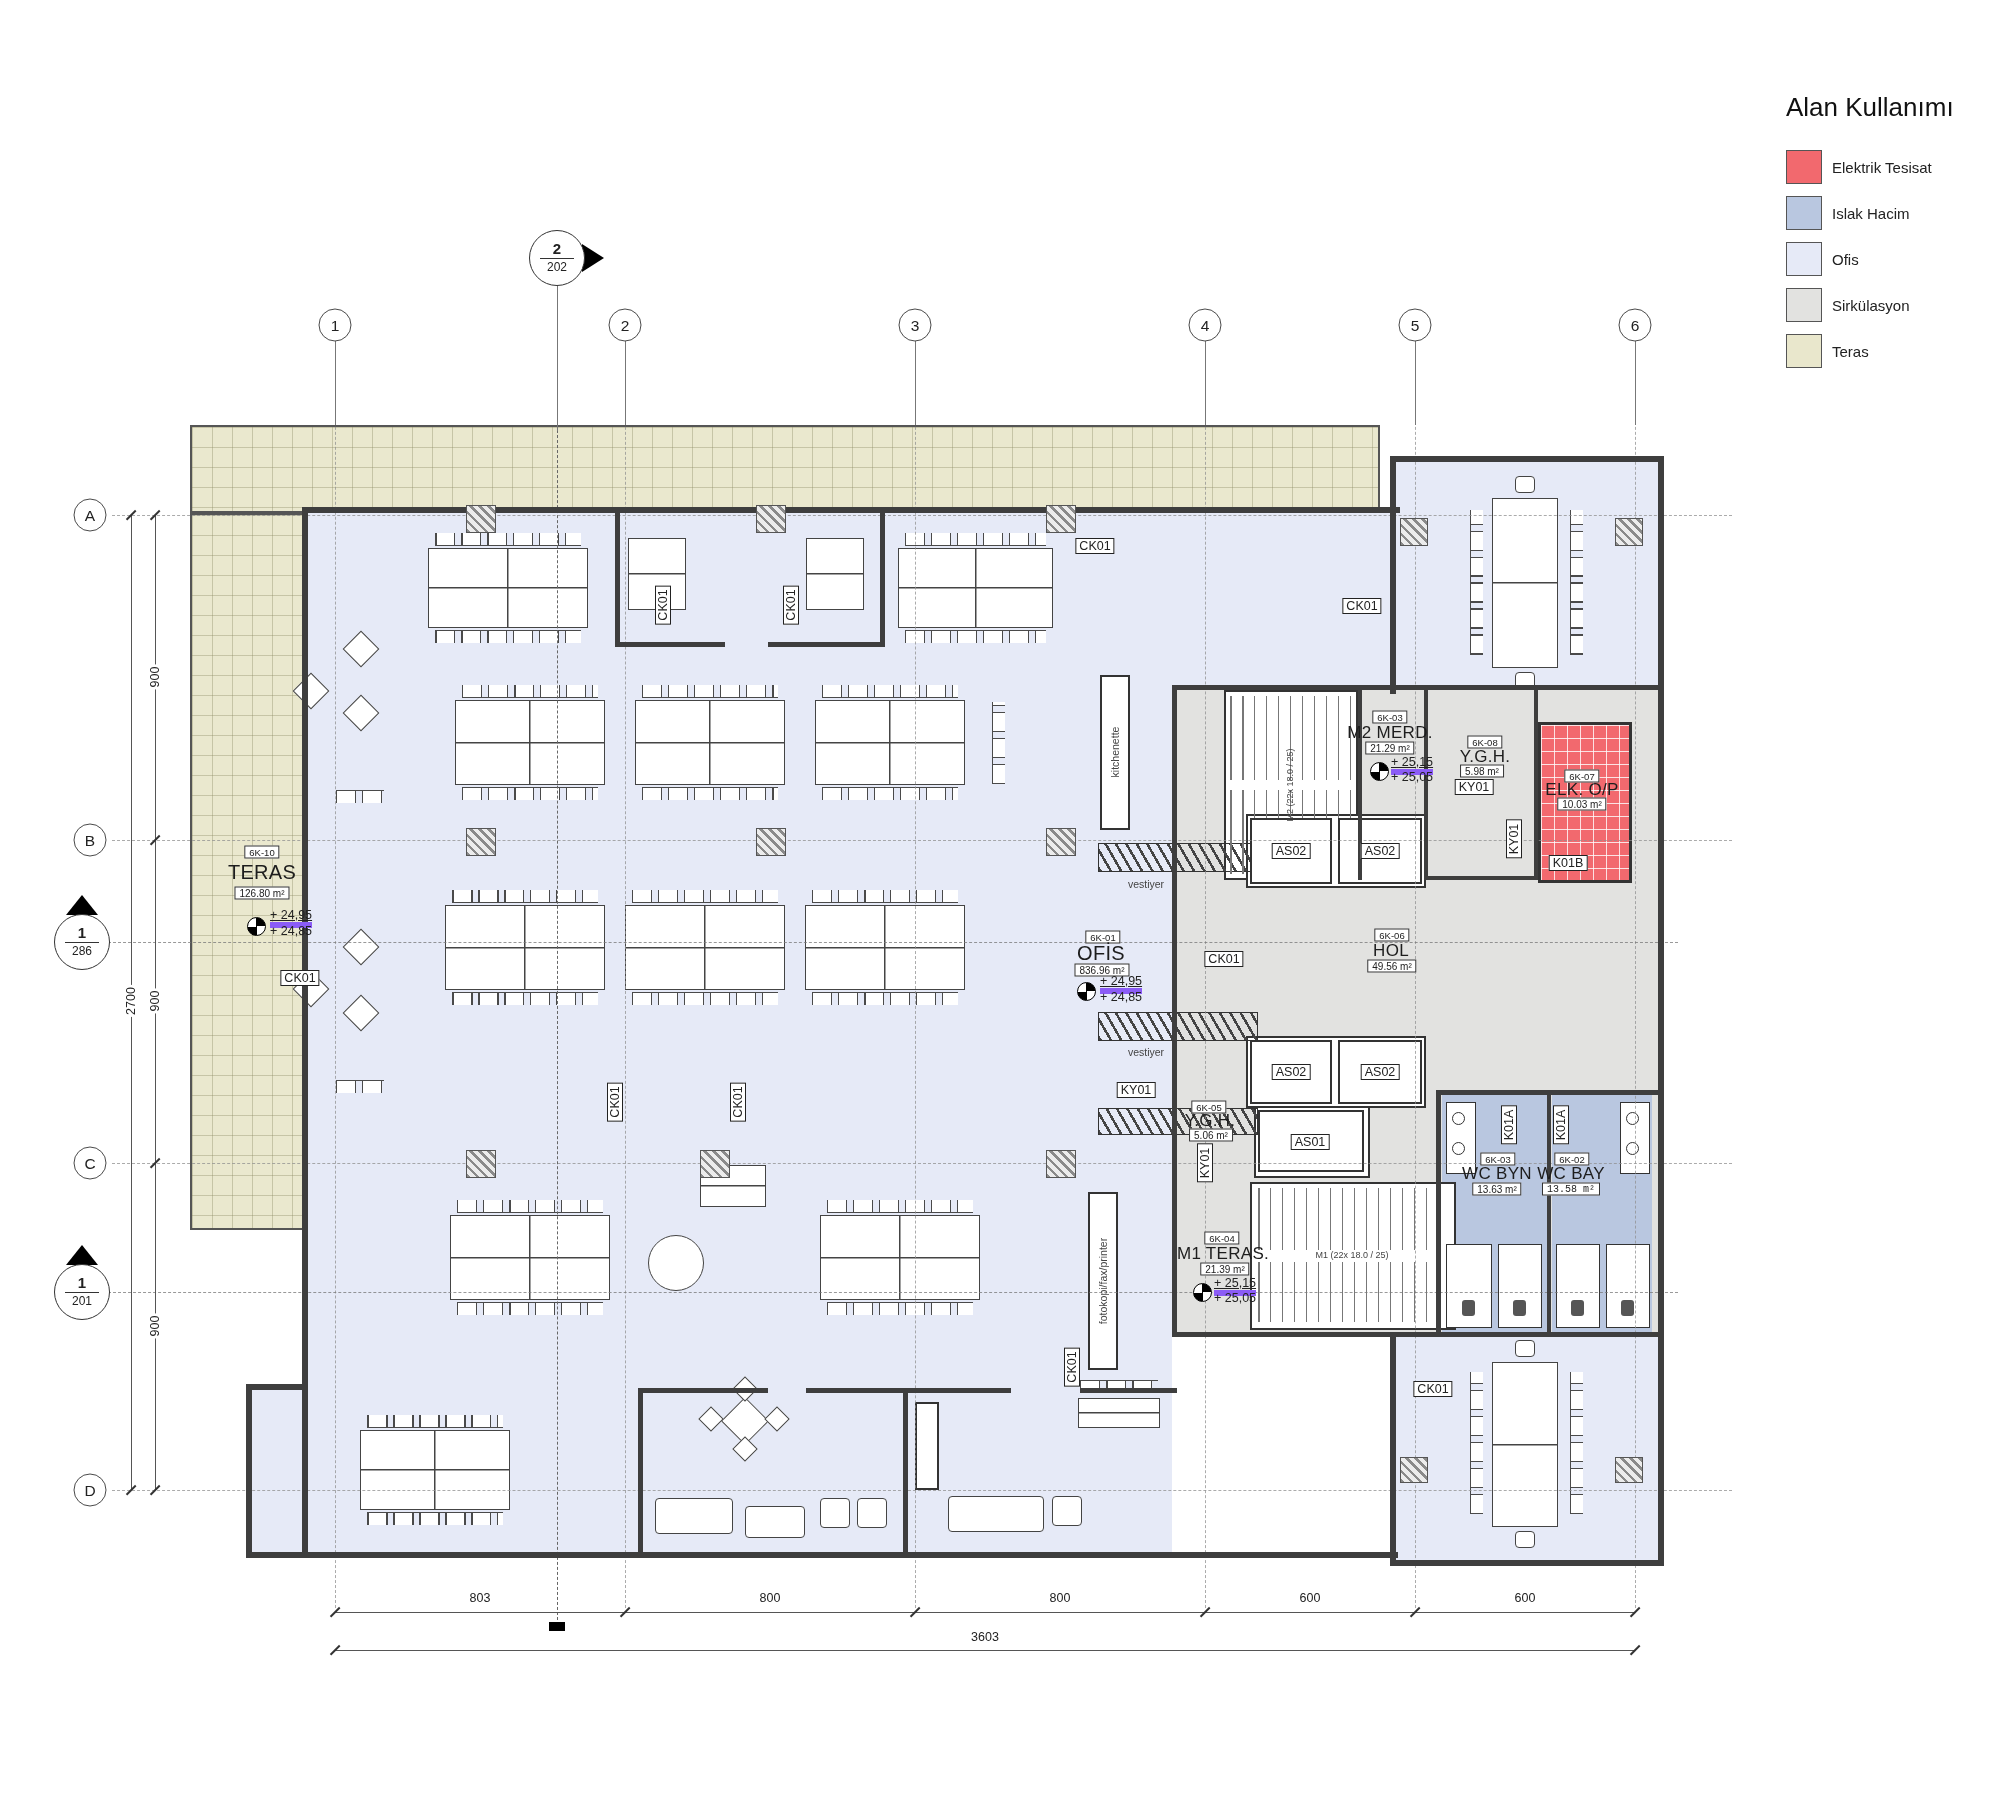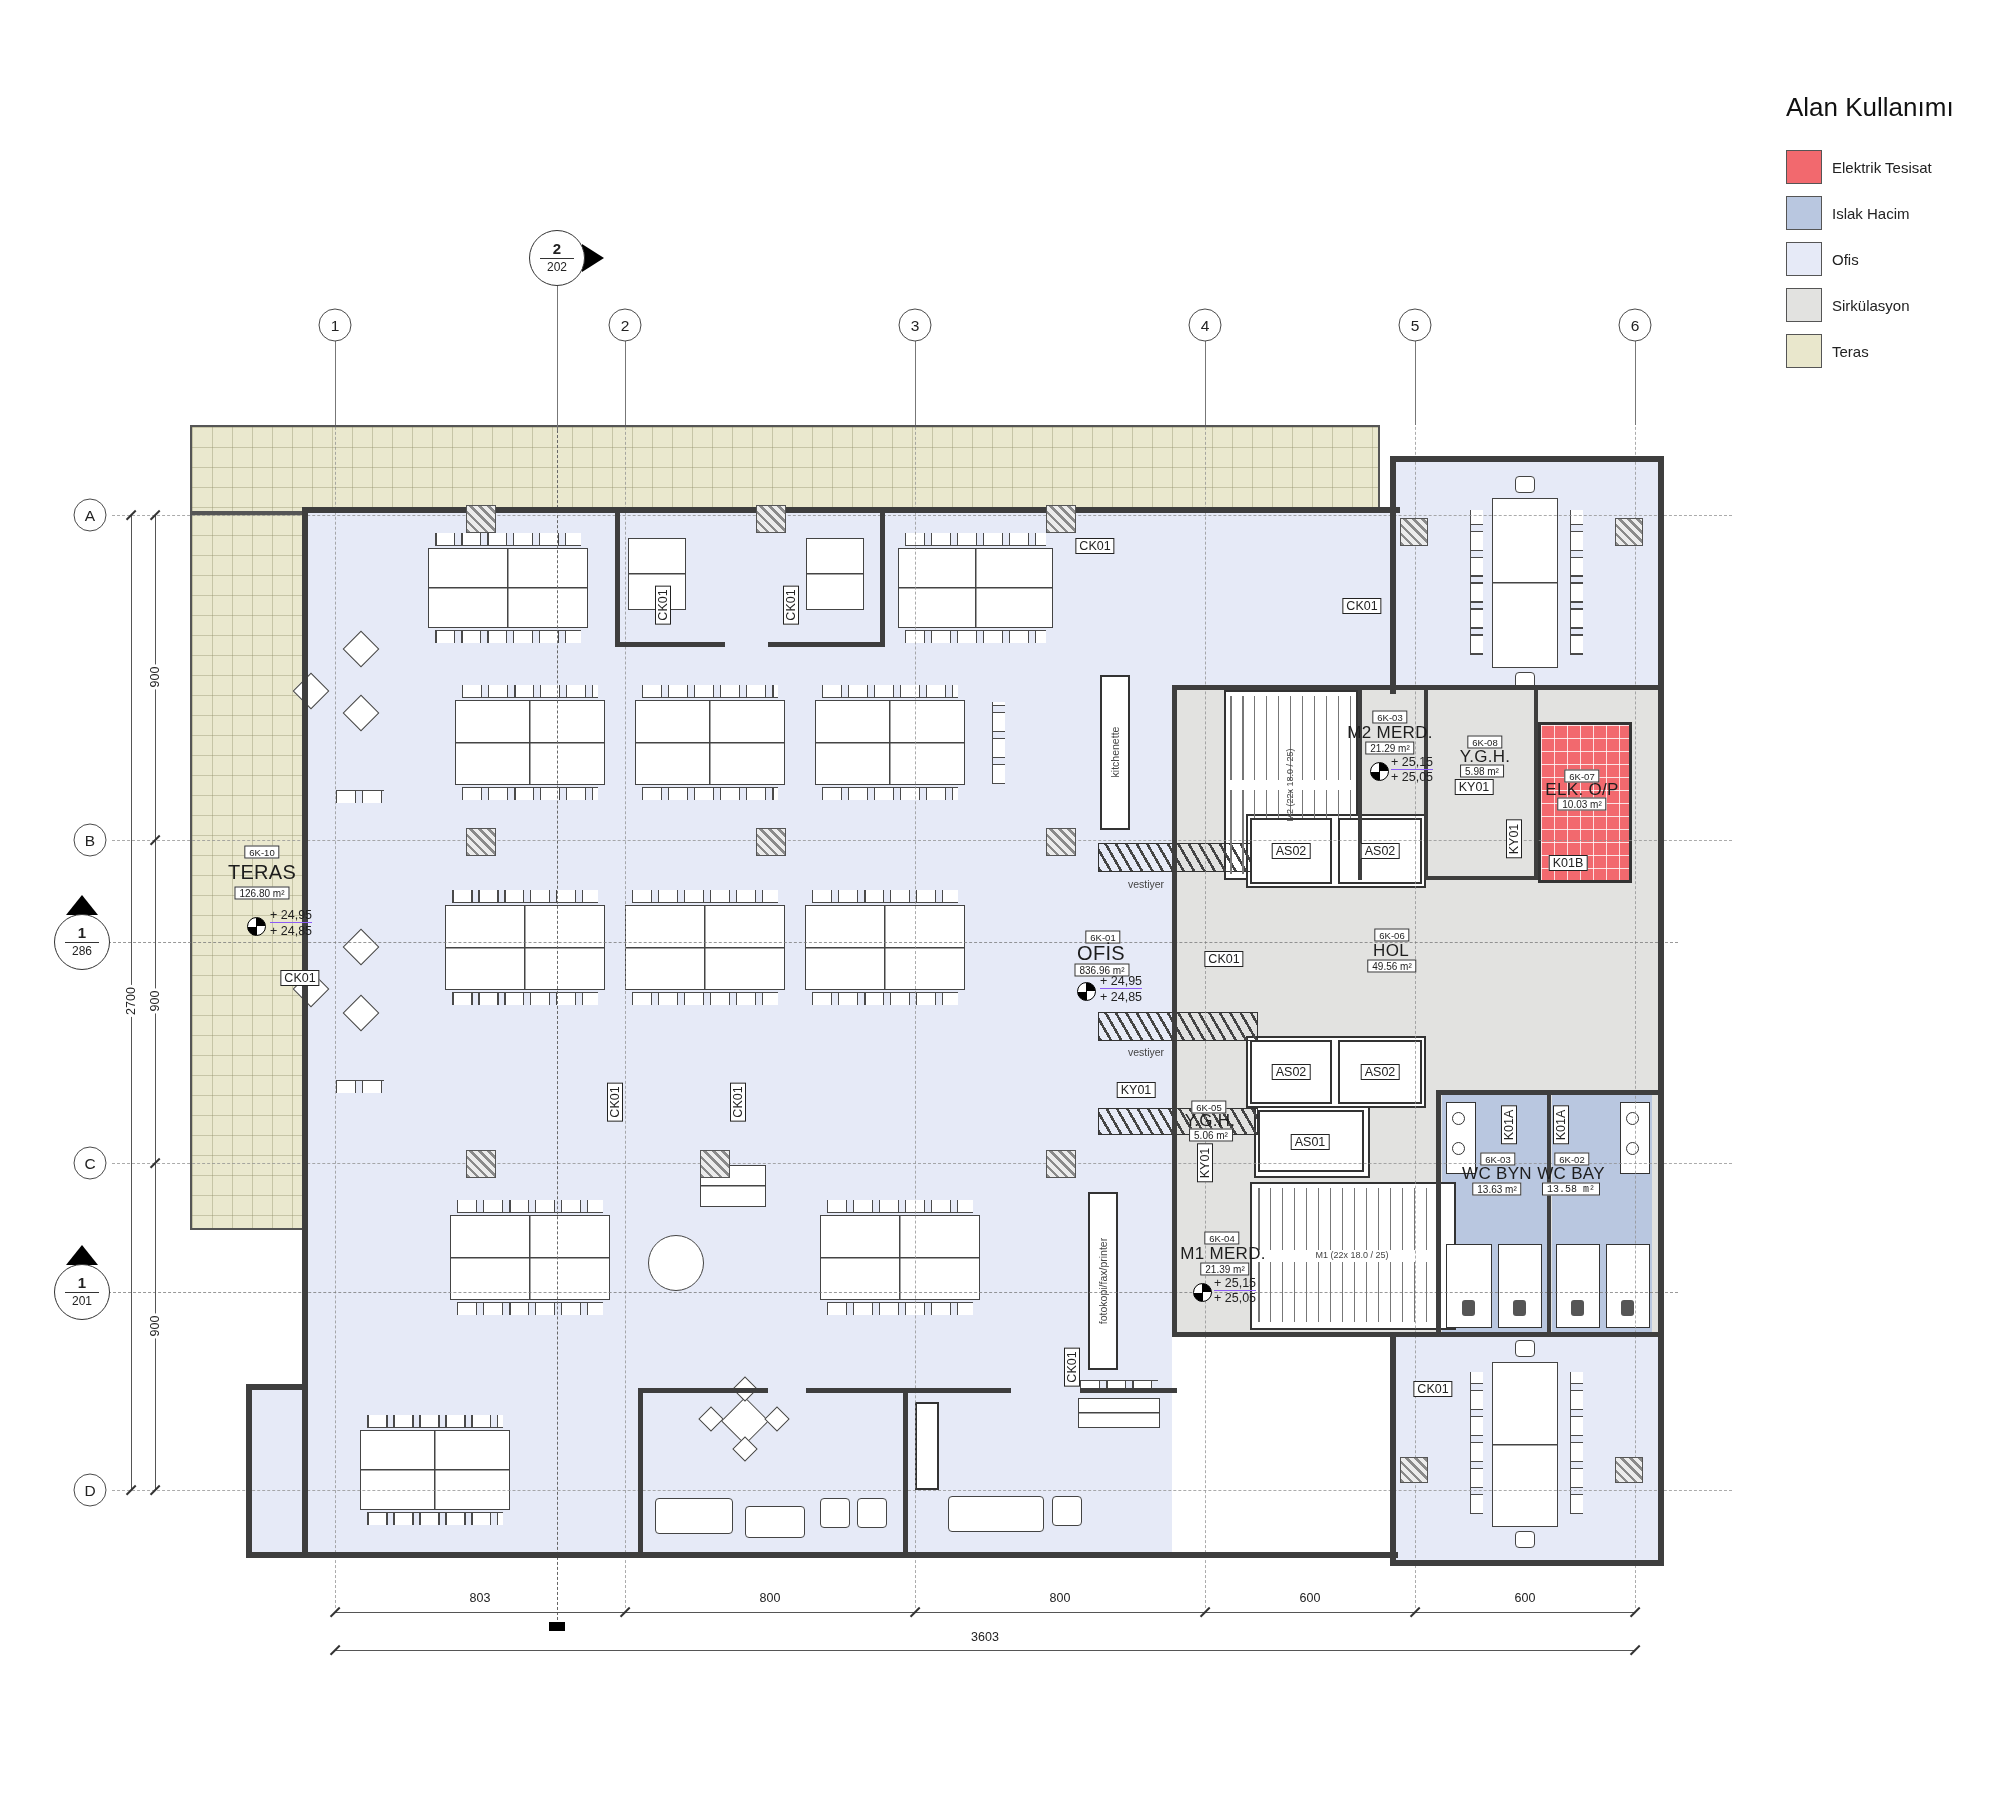--- a/index.html
+++ b/index.html
@@ -55,21 +55,21 @@
   .areabox{position:absolute;font-size:10px;border:1.2px solid #333;background:#fff;
     padding:0 4px;white-space:nowrap;z-index:7;}
   .rname{position:absolute;font-size:20px;letter-spacing:.3px;color:#1d1d1d;white-space:nowrap;z-index:7;}
   .rname.sm{font-size:17px;}
   .tagbox{position:absolute;font-size:12.5px;border:1.4px solid #222;background:#fff;
     padding:0 3px;white-space:nowrap;z-index:7;}
   .note{position:absolute;font-size:10.5px;color:#444;white-space:nowrap;z-index:7;}
   .lvl{position:absolute;width:17px;height:17px;border-radius:50%;border:1.1px solid #000;z-index:7;
     background:conic-gradient(#000 0 90deg,#fff 90deg 180deg,#000 180deg 270deg,#fff 270deg 360deg);}
   .elevtxt{position:absolute;font-size:12.5px;color:#222;white-space:nowrap;z-index:7;}
-  .ul{border-bottom:1px solid #8b5cf6;}
+  .ul{border-bottom:6px solid #8b5cf6;text-decoration:underline;}
   
   .cluster{position:absolute;background:#fff;border:1.5px solid #444;box-sizing:border-box;z-index:3;
     background-image:linear-gradient(#444,#444),linear-gradient(90deg,#444,#444);
     background-repeat:no-repeat;background-position:center,center;background-size:100% 1.5px,1.5px 100%;}
   .cluster::before,.cluster::after{content:"";position:absolute;left:6px;right:6px;height:12px;
     background:repeating-linear-gradient(90deg,#4a4a4a 0 1.5px,#ffffff 1.5px 19px,#4a4a4a 19px 20.5px,rgba(0,0,0,0) 20.5px 26px);}
   .cluster::before{top:-16px;border-bottom:1.5px solid #4a4a4a;}
   .cluster::after{bottom:-16px;border-top:1.5px solid #4a4a4a;}
   .desk{position:absolute;background:#fff;border:1.5px solid #444;box-sizing:border-box;z-index:3;
     background-image:linear-gradient(#444,#444);background-repeat:no-repeat;background-position:center;background-size:100% 1.5px;}
@@ -365,21 +365,21 @@
   <div class="rname sm ctr" style="left:1497px;top:1174px;">WC BYN</div>
   <div class="areabox ctr" style="left:1497px;top:1189px;">13.63 m²</div>
   <div class="tagbox vtag" style="left:1509px;top:1125px;">K01A</div>
 
   <div class="codebox ctr" style="left:1572px;top:1159px;">6K-02</div>
   <div class="rname sm ctr" style="left:1571px;top:1174px;">WC BAY</div>
   <div class="areabox ctr" style="left:1571px;top:1189px;font-family:Liberation Mono, monospace;">13.58 m²</div>
   <div class="tagbox vtag" style="left:1561px;top:1125px;">K01A</div>
 
   <div class="codebox ctr" style="left:1222px;top:1238px;">6K-04</div>
-  <div class="rname sm ctr" style="left:1223px;top:1254px;">M1 MERD.</div>
+  <div class="rname sm ctr" style="left:1223px;top:1254px;">M1 TERAS.</div>
   <div class="areabox ctr" style="left:1225px;top:1269px;">21.39 m²</div>
   <div class="lvl" style="left:1193px;top:1283px;"></div>
   <div class="elevtxt ul" style="left:1214px;top:1276px;">+ 25,15</div>
   <div class="elevtxt" style="left:1214px;top:1291px;">+ 25,05</div>
 
   <div class="codebox ctr" style="left:1209px;top:1107px;">6K-05</div>
   <div class="rname sm ctr" style="left:1210px;top:1121px;">Y.G.H.</div>
   <div class="areabox ctr" style="left:1211px;top:1135px;">5.06 m²</div>
   <div class="tagbox vtag" style="left:1205px;top:1163px;">KY01</div>
   <div class="tagbox ctr" style="left:1136px;top:1090px;">KY01</div>

